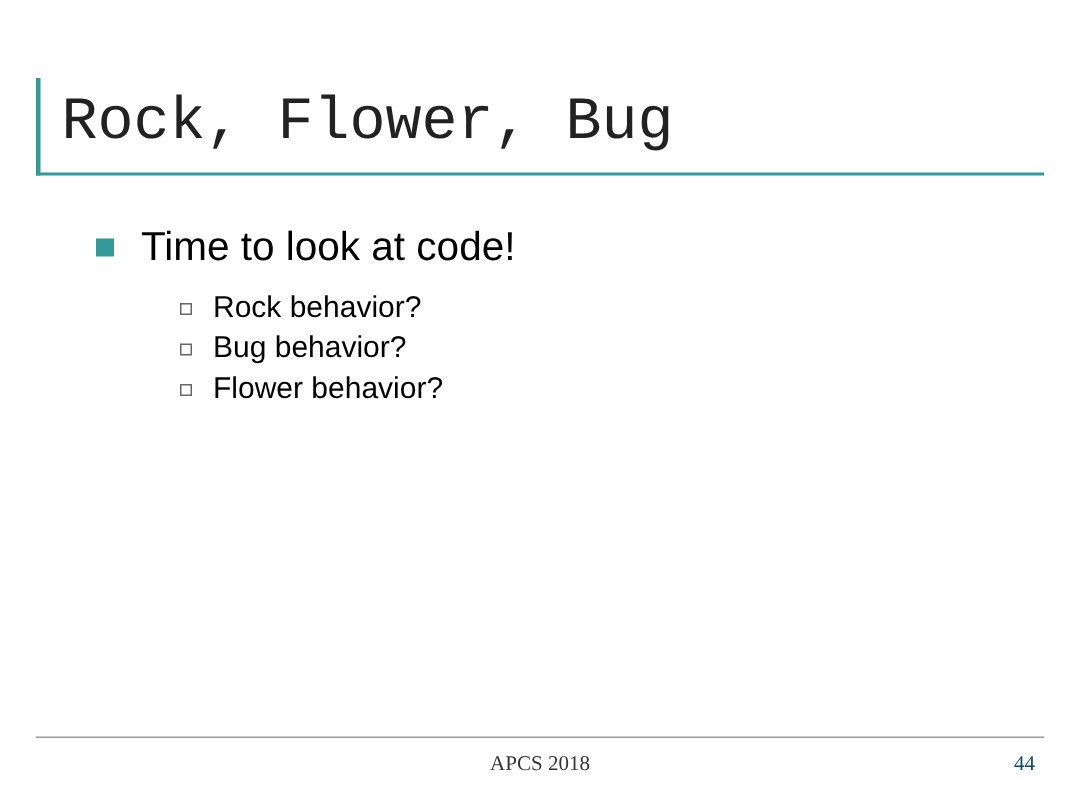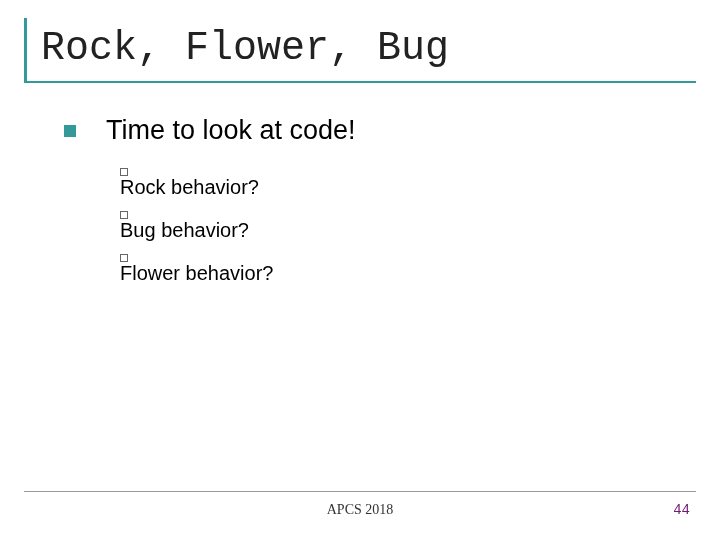--- a/index.html
+++ b/index.html
@@ -18,56 +18,55 @@
       width: 100%;
       height: 100%;
       padding: 18px 24px 0 24px;
       position: relative;
     }
     .title-area {
       border-left: 3px solid #339999;
       padding: 8px 0 10px 14px;
       border-bottom: 2px solid #339999;
       margin-bottom: 32px;
+      margin-top: 34px;
     }
     .title {
       font-family: 'Courier New', Courier, monospace;
       font-size: 40px;
       color: #222222;
       letter-spacing: 0px;
     }
     .content {
       padding-left: 40px;
     }
     .level1 {
       display: flex;
       align-items: flex-start;
       margin-bottom: 14px;
-      gap: 12px;
     }
     .bullet-square-large {
       width: 12px;
       height: 12px;
       background: #339999;
       margin-top: 10px;
       margin-right: 18px;
       flex-shrink: 0;
     }
     .level1-text {
       font-size: 27px;
       color: #000000;
     }
     .level2-list {
       padding-left: 56px;
     }
     .level2 {
       display: flex;
       align-items: flex-start;
       margin-bottom: 4px;
-      flex-direction: column;
     }
     .bullet-square-small {
       width: 8px;
       height: 8px;
       border: 1.5px solid #666666;
       background: transparent;
       margin-top: 8px;
       margin-right: 14px;
       flex-shrink: 0;
     }
@@ -89,23 +88,23 @@
       left: 50%;
       transform: translateX(-50%);
       font-family: 'Times New Roman', Times, serif;
       font-size: 14px;
       color: #333333;
     }
     .page-number {
       position: absolute;
       bottom: 22px;
       right: 30px;
-      font-family: Liberation Mono, monospace;
+      font-family: Liberation Serif, serif;
       font-size: 14px;
-      color: #701a75;
+      color: #0c4a6e;
     }
   </style>
 </head>
 <body>
 
 <div class="slide">
   <div class="title-area">
     <div class="title">Rock, Flower, Bug</div>
   </div>
 

